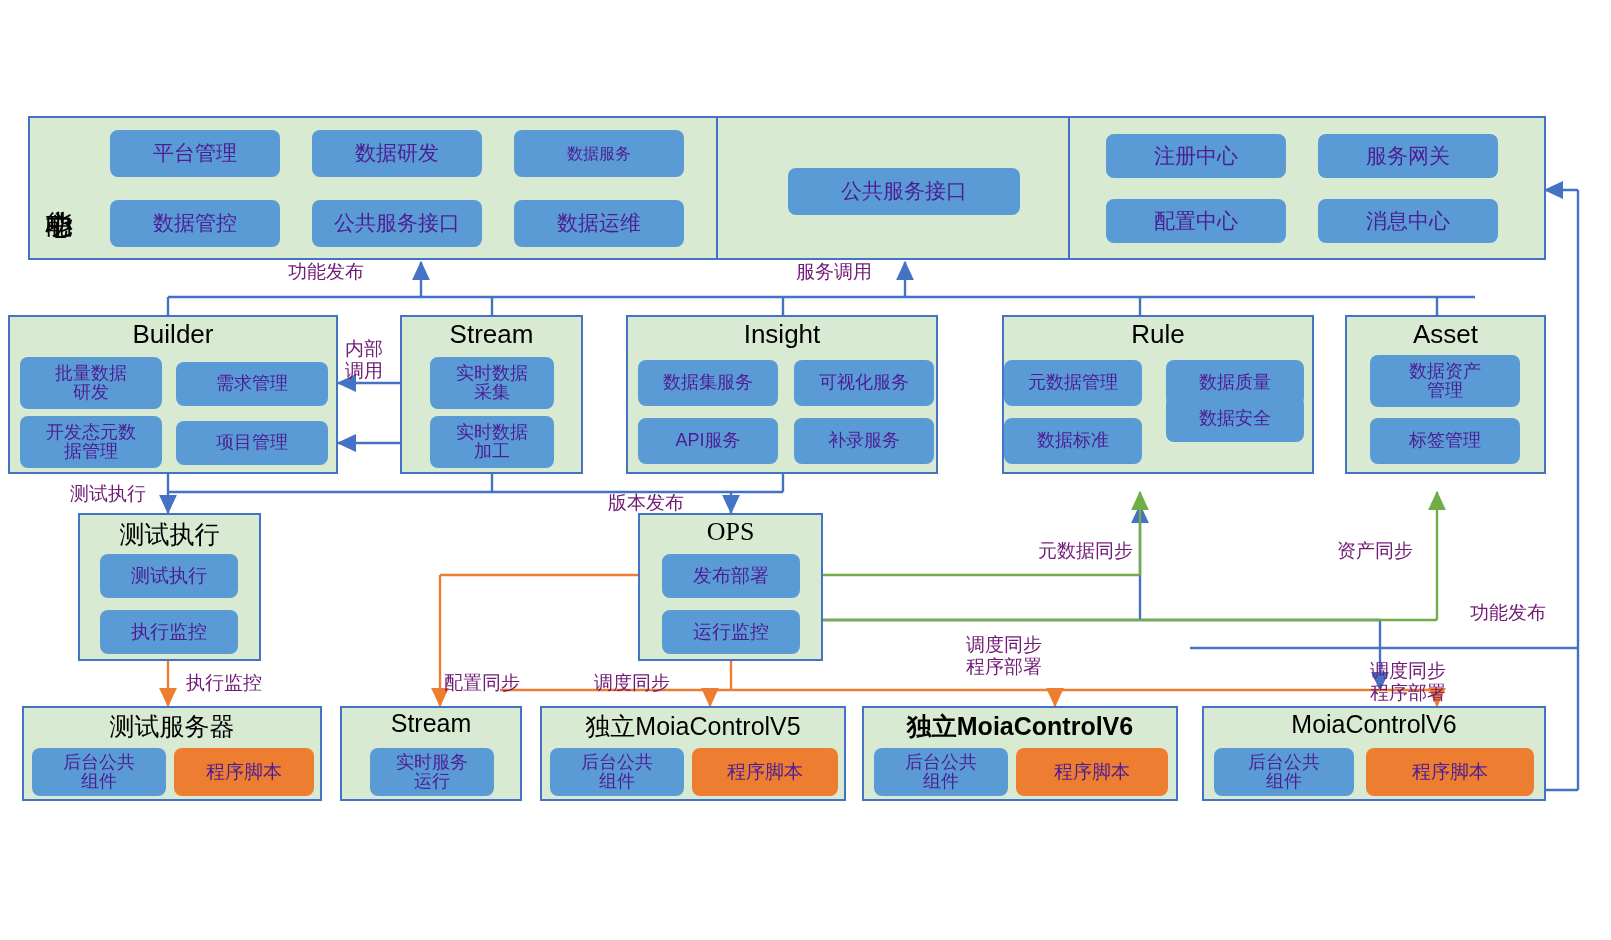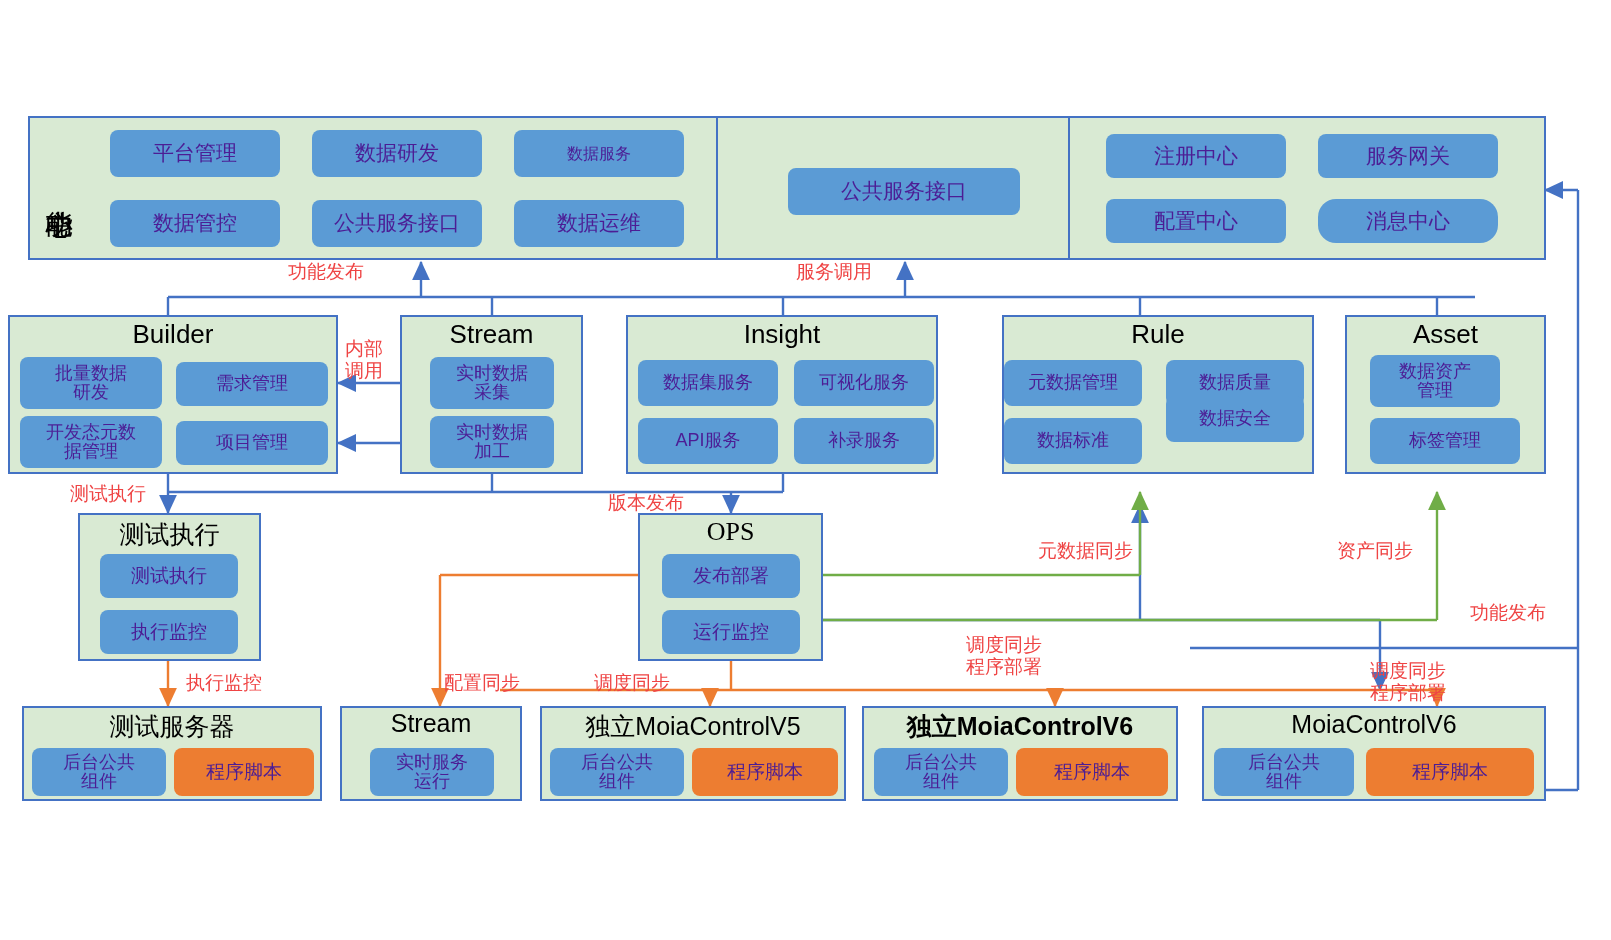--- a/index.html
+++ b/index.html
@@ -12,21 +12,21 @@
   .panel-title{position:absolute;left:0;right:0;text-align:center;color:#000;white-space:nowrap;}
 
   
   .chip{position:absolute;box-sizing:border-box;border-radius:8px;display:flex;
         align-items:center;justify-content:center;text-align:center;color:#4c1d95;
         line-height:1.08;padding:0 2px;}
   .chip.blue{background:#5B9BD5;}
   .chip.orange{background:#ED7D31;}
 
   
-  .elabel{position:absolute;color:#ef4444;white-space:pre;line-height:1.15;}
+  .elabel{position:absolute;color:#701a75;white-space:pre;line-height:1.15;}
 
   svg.wires{position:absolute;left:0;top:0;width:1611px;height:940px;overflow:visible;}
 </style>
 </head>
 <body>
 
 <div id="stage">
 
   <svg class="wires" viewBox="0 0 1611 940">
     <defs>
@@ -115,21 +115,21 @@
   <div class="chip blue" style="left:514px;top:130px;width:170px;height:47px;font-size:16px;">数据服务</div>
   <div class="chip blue" style="left:110px;top:200px;width:170px;height:47px;font-size:21px;">数据管控</div>
   <div class="chip blue" style="left:312px;top:200px;width:170px;height:47px;font-size:21px;">公共服务接口</div>
   <div class="chip blue" style="left:514px;top:200px;width:170px;height:47px;font-size:21px;">数据运维</div>
 
   <div class="chip blue" style="left:788px;top:168px;width:232px;height:47px;font-size:21px;">公共服务接口</div>
 
   <div class="chip blue" style="left:1106px;top:134px;width:180px;height:44px;font-size:21px;">注册中心</div>
   <div class="chip blue" style="left:1318px;top:134px;width:180px;height:44px;font-size:21px;">服务网关</div>
   <div class="chip blue" style="left:1106px;top:199px;width:180px;height:44px;font-size:21px;">配置中心</div>
-  <div class="chip blue" style="left:1318px;top:199px;width:180px;height:44px;font-size:21px;border-radius:18px;">消息中心</div>
+  <div class="chip blue" style="left:1318px;top:199px;width:180px;height:44px;font-size:21px;">消息中心</div>
 
   <div class="panel" style="left:8px;top:315px;width:330px;height:159px;"></div>
   <div class="panel-title" style="left:8px;top:319px;width:330px;font-size:26px;">Builder</div>
   <div class="chip blue" style="left:20px;top:357px;width:142px;height:52px;font-size:18px;white-space:pre-line;">批量数据
 研发</div>
   <div class="chip blue" style="left:176px;top:362px;width:152px;height:44px;font-size:18px;white-space:pre-line;">需求管理</div>
   <div class="chip blue" style="left:20px;top:416px;width:142px;height:52px;font-size:18px;white-space:pre-line;">开发态元数
 据管理</div>
   <div class="chip blue" style="left:176px;top:421px;width:152px;height:44px;font-size:18px;white-space:pre-line;">项目管理</div>
 
@@ -149,21 +149,21 @@
 
   <div class="panel" style="left:1002px;top:315px;width:312px;height:159px;"></div>
   <div class="panel-title" style="left:1002px;top:319px;width:312px;font-size:26px;">Rule</div>
   <div class="chip blue" style="left:1004px;top:360px;width:138px;height:46px;font-size:18px;">元数据管理</div>
   <div class="chip blue" style="left:1004px;top:418px;width:138px;height:46px;font-size:18px;">数据标准</div>
   <div class="chip blue" style="left:1166px;top:360px;width:138px;height:46px;font-size:18px;">数据质量</div>
   <div class="chip blue" style="left:1166px;top:396px;width:138px;height:46px;font-size:18px;">数据安全</div>
 
   <div class="panel" style="left:1345px;top:315px;width:201px;height:159px;"></div>
   <div class="panel-title" style="left:1345px;top:319px;width:201px;font-size:26px;">Asset</div>
-  <div class="chip blue" style="left:1370px;top:355px;width:130px;height:52px;font-size:18px;white-space:pre-line;">数据资产
+  <div class="chip blue" style="left:1370px;top:355px;width:150px;height:52px;font-size:18px;white-space:pre-line;">数据资产
 管理</div>
   <div class="chip blue" style="left:1370px;top:418px;width:150px;height:46px;font-size:18px;">标签管理</div>
 
   <div class="panel" style="left:78px;top:513px;width:183px;height:148px;"></div>
   <div class="panel-title" style="left:78px;top:518px;width:183px;font-size:25px;">测试执行</div>
   <div class="chip blue" style="left:100px;top:554px;width:138px;height:44px;font-size:19px;">测试执行</div>
   <div class="chip blue" style="left:100px;top:610px;width:138px;height:44px;font-size:19px;">执行监控</div>
 
   <div class="panel" style="left:638px;top:513px;width:185px;height:148px;"></div>
   <div class="panel-title" style="left:638px;top:517px;width:185px;font-size:26px;font-family:Liberation Serif, serif;">OPS</div>

